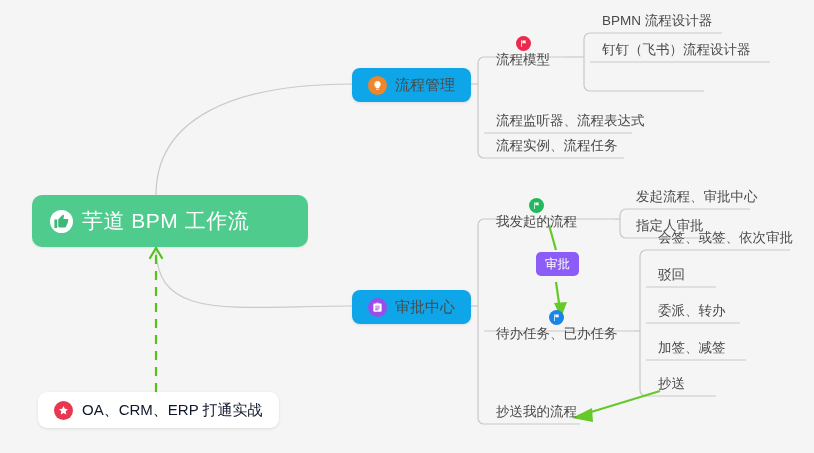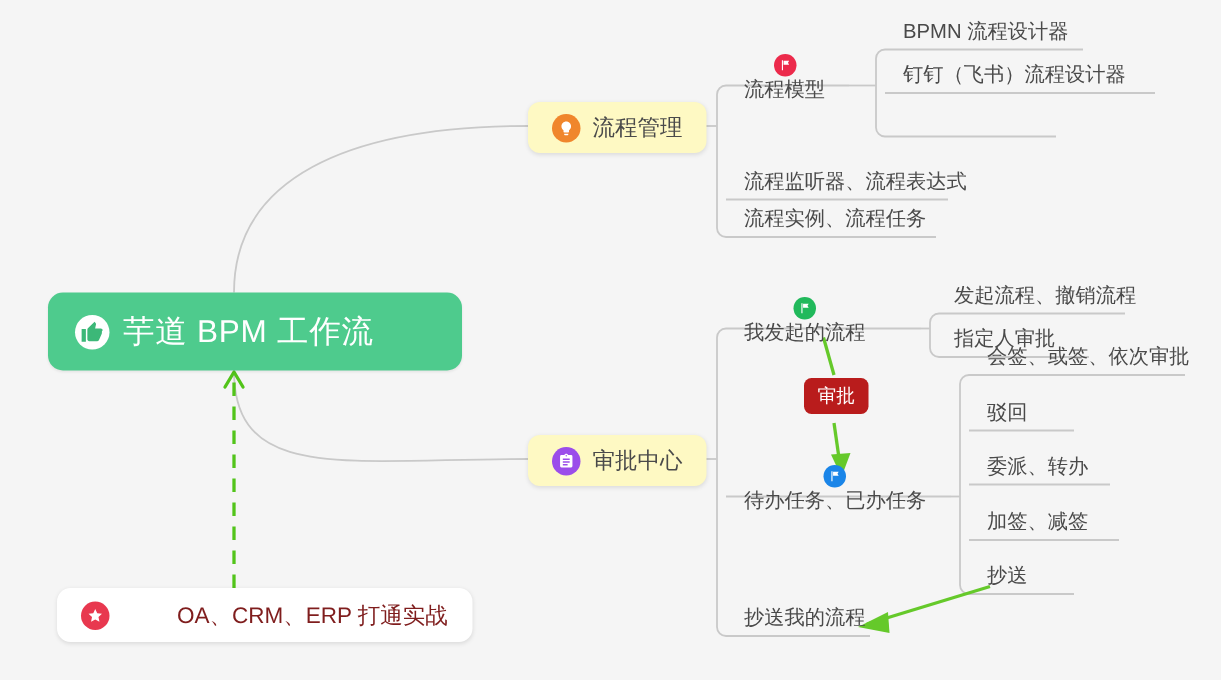--- a/index.html
+++ b/index.html
@@ -20,38 +20,38 @@
   .root-node{
     left:32px;top:195px;width:276px;height:52px;
     background:#4ecb8d;border-radius:10px;
     display:flex;align-items:center;gap:9px;
     padding:0 18px;
     box-shadow:0 1px 2px rgba(0,0,0,.08);
   }
   .root-label{color:#ffffff;font-size:21px;letter-spacing:.5px;}
 
   .branch-node{
-    background:#fef9c3;border-radius:8px;
+    background:#0ea5e9;border-radius:8px;
     display:flex;align-items:center;gap:8px;
     padding:0 16px;height:34px;
     box-shadow:0 1px 3px rgba(0,0,0,.10);
   }
   .branch-label{color:#4a4a4a;font-size:15px;}
 
   #node-flow-manage{left:352px;top:68px;}
   #node-approve-center{left:352px;top:290px;}
 
   .corner-node{
     left:38px;top:392px;
     background:#ffffff;border-radius:9px;
     display:flex;align-items:center;gap:9px;
     padding:0 16px;height:36px;
     box-shadow:0 1px 3px rgba(0,0,0,.10);
   }
-  .corner-label{color:#7f1d1d;font-size:15px;margin-left:36px;}
+  .corner-label{color:#0f172a;font-size:15px;}
 
   
   .leaf{
     position:absolute;white-space:nowrap;
     color:#4a4a4a;font-size:13.5px;
     padding:0 6px 4px 6px;
     line-height:18px;
   }
   .leaf.with-icon{display:flex;align-items:center;gap:0;flex-direction:column;}
 
@@ -64,21 +64,21 @@
   .clip-badge{width:19px;height:19px;background:#9b4dea;}
   .star-badge{width:19px;height:19px;background:#e8384f;}
   .flag-badge{width:15px;height:15px;}
   .flag-red{background:#ec2a4b;}
   .flag-green{background:#21b95b;}
   .flag-blue{background:#1a85e8;}
 
   
   .tag-box{
     position:absolute;left:536px;top:252px;
-    background:#b91c1c;border-radius:5px;
+    background:#8b5cf6;border-radius:5px;
     color:#ffffff;font-size:12.5px;
     padding:5px 9px;white-space:nowrap;
     line-height:14px;
   }
 </style>
 </head>
 <body>
 
 <div id="canvas">
 
@@ -203,21 +203,21 @@
       </svg>
     </span>
     <span>待办任务、已办任务</span>
   </div>
 
   <div class="leaf" style="left:490px;top:403px;">
     <span>抄送我的流程</span>
   </div>
 
   <div class="leaf" style="left:630px;top:188px;">
-    <span>发起流程、撤销流程</span>
+    <span>发起流程、审批中心</span>
   </div>
   <div class="leaf" style="left:630px;top:217px;">
     <span>指定人审批</span>
   </div>
 
   <div class="leaf" style="left:652px;top:229px;">
     <span>会签、或签、依次审批</span>
   </div>
   <div class="leaf" style="left:652px;top:266px;">
     <span>驳回</span>

